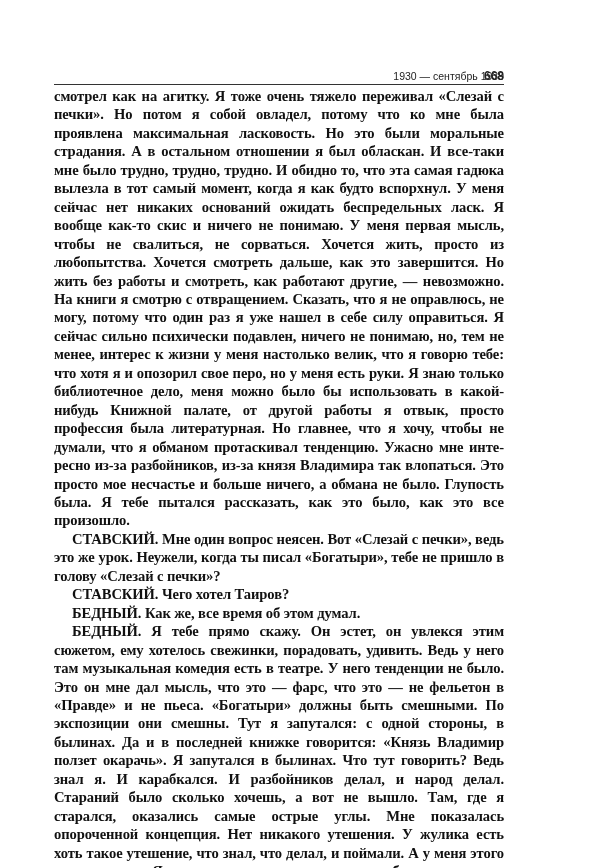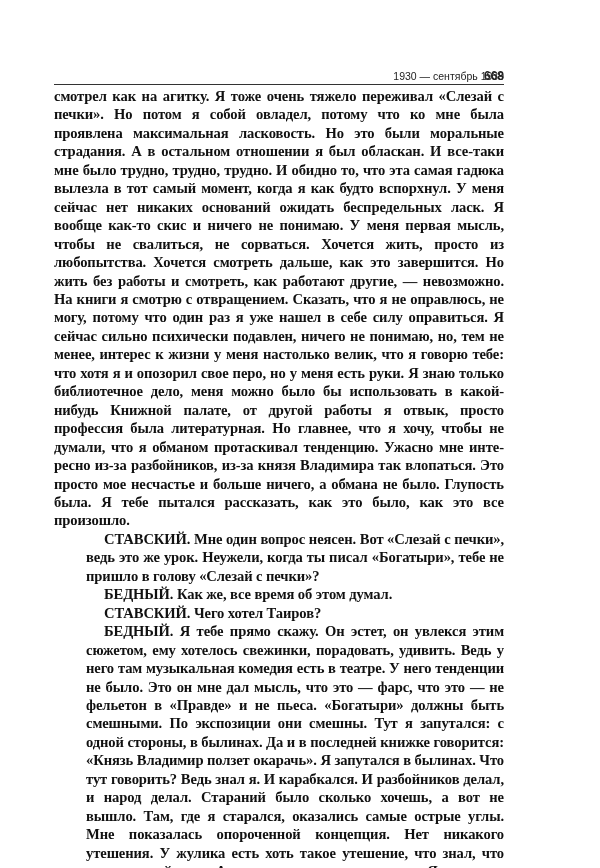--- a/index.html
+++ b/index.html
@@ -8,35 +8,35 @@
     .page { position: absolute; left: 54px; top: 70px; width: 450px; }
     .running-head { position: relative; height: 14px; font-family: "Liberation Sans", "DejaVu Sans", sans-serif;
                     font-size: 10.5px; color: #222; }
     .running-head .title { position: absolute; left: 0; right: 0; text-align: right; top: 0; }
     .running-head .pageno { position: absolute; right: 0; top: -1px; font-weight: bold; font-size: 12px; }
     .rule { height: 0; border-top: 1.5px solid #333; margin-top: 0px; }
     .body { margin-top: 2px; font-size: 14.6px; line-height: 18.45px; text-align: justify;
             hyphens: manual; letter-spacing: -0.1px; }
     .body p { margin: 0; font-weight: bold; }
     .body p.cont { text-indent: 0; }
-    .body p.ind { text-indent: 18px; margin-left: 32px; }
+    .body p.ind { text-indent: 18px; }
     .body p.gap { margin-top: 4px; }
   </style>
 </head>
 <body>
 
 <div class="page">
   <div class="running-head">
     <span class="title">1930 — сентябрь 1939</span>
     <span class="pageno">668</span>
   </div>
   <div class="rule"></div>
 
   <div class="body" lang="ru">
     <p class="cont">смотрел как на агитку. Я тоже очень тяжело переживал «Слезай с печки». Но потом я собой овладел, потому что ко мне была проявлена максимальная лас­ковость. Но это были моральные страдания. А в остальном отношении я был обласкан. И все-таки мне было трудно, трудно, трудно. И обидно то, что эта самая гадюка вылезла в тот самый момент, когда я как будто вспорхнул. У ме­ня сейчас нет никаких оснований ожидать беспредельных ласк. Я вообще как-то скис и ничего не понимаю. У меня первая мысль, чтобы не свалиться, не сорваться. Хочется жить, просто из любопытства. Хочется смотреть даль­ше, как это завершится. Но жить без работы и смотреть, как работают другие, — невозможно. На книги я смотрю с отвращением. Сказать, что я не оправлюсь, не могу, потому что один раз я уже нашел в себе силу оправиться. Я сейчас сильно психически подавлен, ничего не понимаю, но, тем не менее, интерес к жизни у меня настолько велик, что я говорю тебе: что хотя я и опо­зорил свое перо, но у меня есть руки. Я знаю только библиотечное дело, меня можно было бы использовать в какой-нибудь Книжной палате, от другой ра­боты я отвык, просто профессия была литературная. Но главнее, что я хочу, чтобы не думали, что я обманом протаскивал тенденцию. Ужасно мне инте­ресно из-за разбойников, из-за князя Владимира так влопаться. Это просто мое несчастье и больше ничего, а обмана не было. Глупость была. Я тебе пы­тался рассказать, как это было, как это все произошло.</p>
     <p class="ind">СТАВСКИЙ. Мне один вопрос неясен. Вот «Слезай с печки», ведь это же урок. Неужели, когда ты писал «Богатыри», тебе не пришло в голову «Слезай с печки»?</p>
+    <p class="ind">СТАВСКИЙ. Чего хотел Таиров?</p>
     <p class="ind">БЕДНЫЙ. Как же, все время об этом думал.</p>
-    <p class="ind">СТАВСКИЙ. Чего хотел Таиров?</p>
     <p class="ind">БЕДНЫЙ. Я тебе прямо скажу. Он эстет, он увлекся этим сюжетом, ему хо­телось свежинки, порадовать, удивить. Ведь у него там музыкальная комедия есть в театре. У него тенденции не было. Это он мне дал мысль, что это — фарс, что это — не фельетон в «Правде» и не пьеса. «Богатыри» должны быть смешными. По экспозиции они смешны. Тут я запутался: с одной стороны, в былинах. Да и в последней книжке говорится: «Князь Владимир ползет ока­рачь». Я запутался в былинах. Что тут говорить? Ведь знал я. И карабкался. И разбойников делал, и народ делал. Стараний было сколько хочешь, а вот не вышло. Там, где я старался, оказались самые острые углы. Мне показалась опороченной концепция. Нет никакого утешения. У жулика есть хоть такое утешение, что знал, что делал, и поймали. А у меня этого утешения нет. Я уси­ленно подчеркивал, что не те богатыря, и я не выкарабкался.</p>
     <p class="ind gap">Поучительно то, что если ты сделал одну ошибку, сделал вторую, перелезь в третью, четвертую — и получится такая история. И это не потому, что я дурак.</p>
 
   </div>
 </div>
 
 </body></html>

